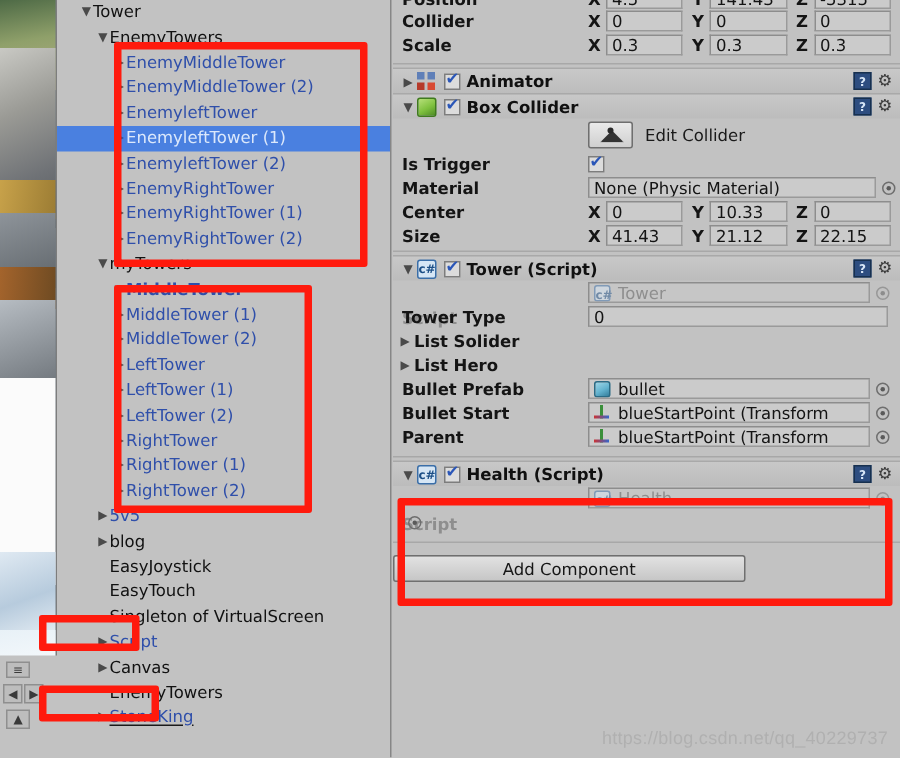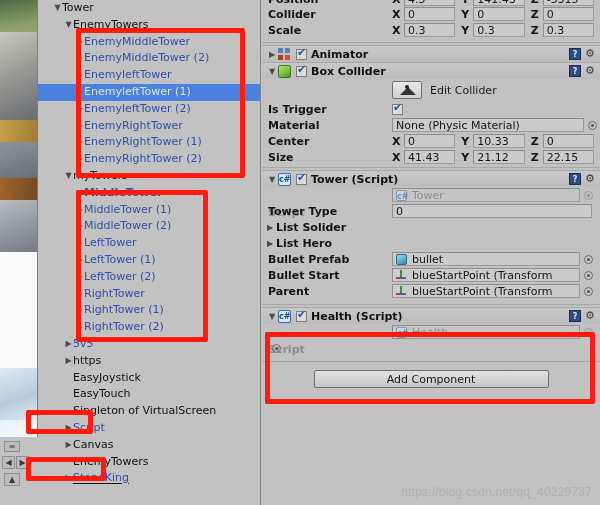--- a/index.html
+++ b/index.html
@@ -195,21 +195,21 @@
     clip-path: polygon(0% 100%, 50% 0%, 100% 100%);
     background:linear-gradient(#333,#333);
   }
   .ec-glyph::after {
     content:""; position:absolute; left:6px; top:0; width:4px; height:4px;
     background:#2a2a2a; border-radius:50%;
   }
   .ec-label { font-size:11px; color:#1a1a1a; }
   .sep { height:1px; background:#a8a8a8; margin:2px 0; }
 
-  .add-comp-wrap { display:flex; justify-content:center; padding-top:6px; }
+  .add-comp-wrap { display:flex; justify-content:flex-start; padding-top:6px; }
   .add-comp-btn {
     width:235px; height:18px; line-height:17px; text-align:center;
     background:linear-gradient(#e2e2e2,#c6c6c6);
     border:1px solid #6f6f6f; border-radius:2px;
     font-size:11px; color:#161616;
   }
   .watermark {
     position:absolute; right:8px; bottom:6px;
     font-size:12px; color:#b0b0b0; letter-spacing:.2px;
     font-family:"Liberation Sans", sans-serif;
@@ -260,21 +260,21 @@
         <div class="h-row" style="padding-left: 37px; font-weight: bold;"><span class="tri">▶</span><span class="h-label blue">MiddleTower</span></div>
         <div class="h-row" style="padding-left: 37px;"><span class="tri">▶</span><span class="h-label blue">MiddleTower (1)</span></div>
         <div class="h-row" style="padding-left: 37px;"><span class="tri">▶</span><span class="h-label blue">MiddleTower (2)</span></div>
         <div class="h-row" style="padding-left: 37px;"><span class="tri">▶</span><span class="h-label blue">LeftTower</span></div>
         <div class="h-row" style="padding-left: 37px;"><span class="tri">▶</span><span class="h-label blue">LeftTower (1)</span></div>
         <div class="h-row" style="padding-left: 37px;"><span class="tri">▶</span><span class="h-label blue">LeftTower (2)</span></div>
         <div class="h-row" style="padding-left: 37px;"><span class="tri">▶</span><span class="h-label blue">RightTower</span></div>
         <div class="h-row" style="padding-left: 37px;"><span class="tri">▶</span><span class="h-label blue">RightTower (1)</span></div>
         <div class="h-row" style="padding-left: 37px;"><span class="tri">▶</span><span class="h-label blue">RightTower (2)</span></div>
         <div class="h-row" style="padding-left: 26px;"><span class="tri">▶</span><span class="h-label blue">5v5</span></div>
-        <div class="h-row" style="padding-left: 26px;"><span class="tri">▶</span><span class="h-label">https</span></div>
+        <div class="h-row" style="padding-left: 26px;"><span class="tri">▶</span><span class="h-label">blog</span></div>
         <div class="h-row" style="padding-left: 26px;"><span class="tri blank">▶</span><span class="h-label">EasyJoystick</span></div>
         <div class="h-row" style="padding-left: 26px;"><span class="tri blank">▶</span><span class="h-label">EasyTouch</span></div>
         <div class="h-row" style="padding-left: 26px;"><span class="tri blank">▶</span><span class="h-label">Singleton of VirtualScreen</span></div>
         <div class="h-row" style="padding-left: 26px;"><span class="tri">▶</span><span class="h-label blue">Script</span></div>
         <div class="h-row" style="padding-left: 26px;"><span class="tri">▶</span><span class="h-label">Canvas</span></div>
         <div class="h-row" style="padding-left: 26px;"><span class="tri blank">▶</span><span class="h-label">EnemyTowers</span></div>
         <div class="h-row" style="padding-left: 26px; text-decoration: underline;"><span class="tri">▶</span><span class="h-label blue">StoneKing</span></div>
         <div class="h-row" style="padding-left: 26px;"><span class="tri blank">▶</span></div>
       </div>
   </div>

